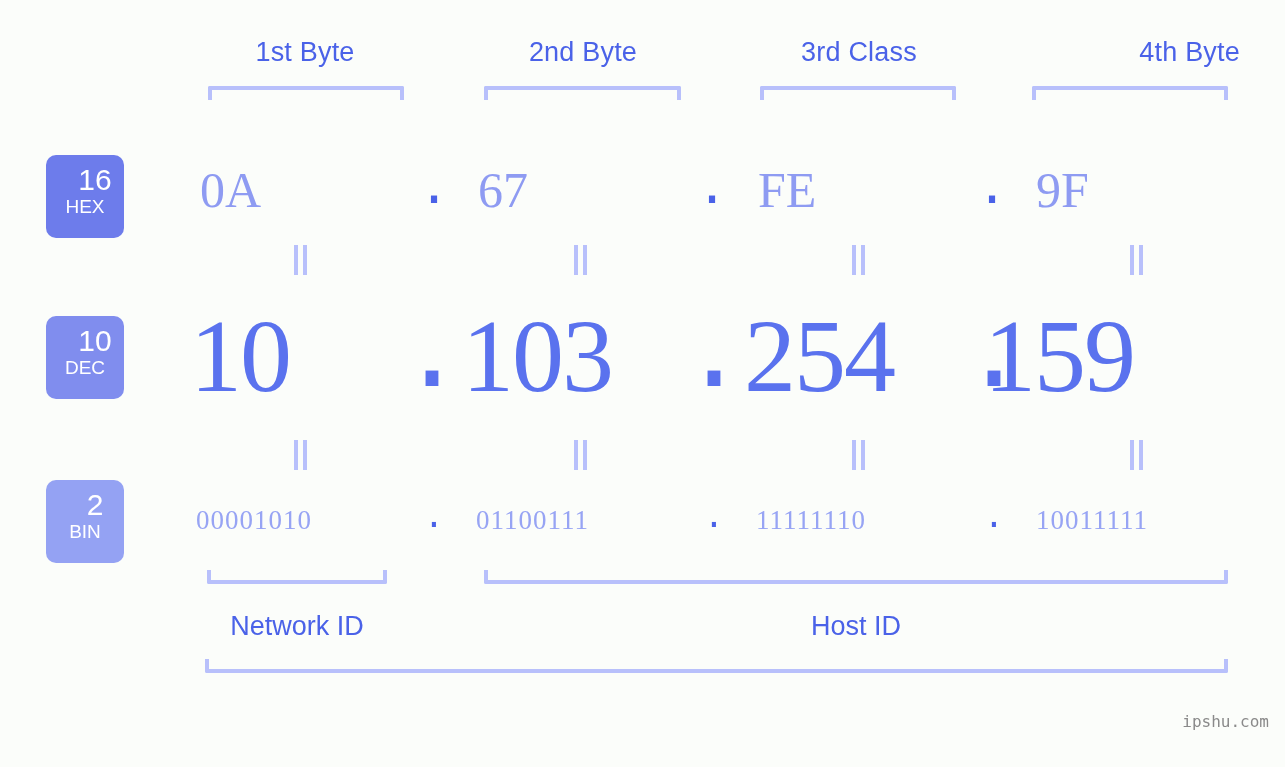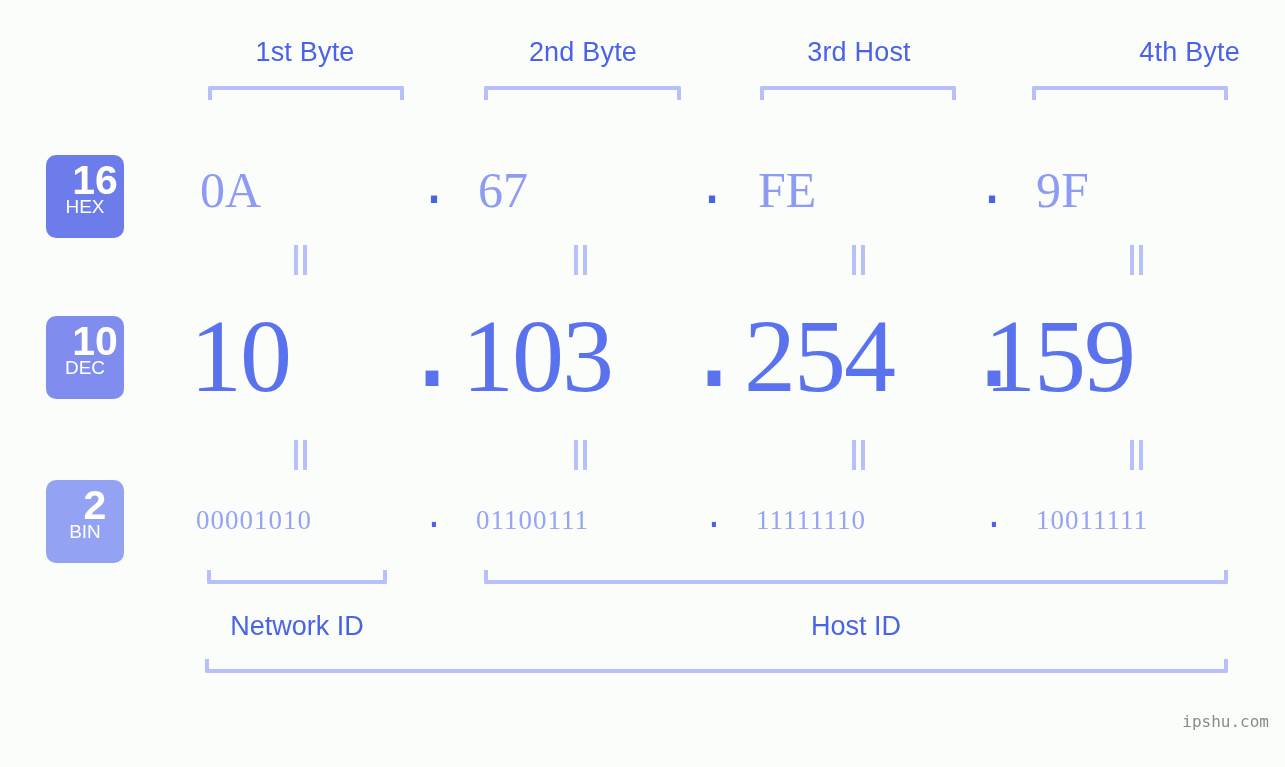--- a/index.html
+++ b/index.html
@@ -59,23 +59,23 @@
     left: 46px;
     width: 78px;
     border-radius: 10px;
     color: #ffffff;
     text-align: center;
     box-sizing: border-box;
     padding-top: 9px;
   }
   .badge .num {
     display: block;
-    font-size: 41px;
+    font-size: 30px;
     line-height: 32px;
-    font-weight: 700;
+    font-weight: 400;
     padding-left: 20px;
   }
   .badge .lbl {
     display: block;
     font-size: 19px;
     line-height: 22px;
     font-weight: 400;
   }
   #badge-hex { top: 155px; height: 83px; background: #6d7ceb; }
   #badge-dec { top: 316px; height: 83px; background: #808dee; }
@@ -194,21 +194,21 @@
     white-space: nowrap;
   }
 </style>
 </head>
 <body>
 
 <div id="stage">
 
   <div class="byte-header" style="left:200px; width:210px;">1st Byte</div>
   <div class="byte-header" style="left:478px; width:210px;">2nd Byte</div>
-  <div class="byte-header" style="left:754px; width:210px;">3rd Host</div>
+  <div class="byte-header" style="left:754px; width:210px;">3rd Class</div>
   <div class="byte-header" style="left:1030px; width:210px;text-align:right;">4th Byte</div>
 
   <div class="bracket-down" style="left:208px; top:86px; width:196px;"></div>
   <div class="bracket-down" style="left:484px; top:86px; width:197px;"></div>
   <div class="bracket-down" style="left:760px; top:86px; width:196px;"></div>
   <div class="bracket-down" style="left:1032px; top:86px; width:196px;"></div>
 
   <div class="badge" id="badge-hex">
     <span class="num">16</span>
     <span class="lbl">HEX</span>

